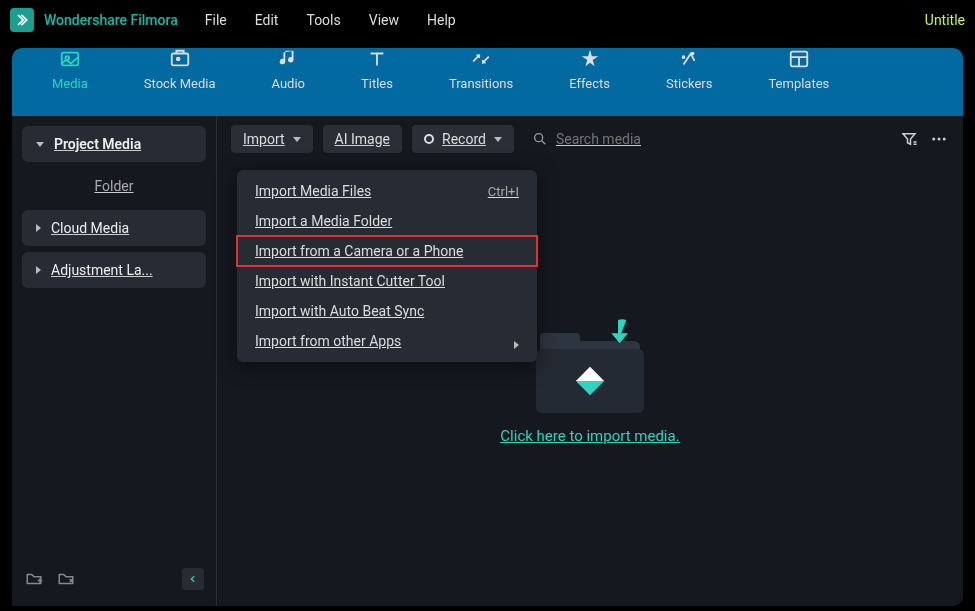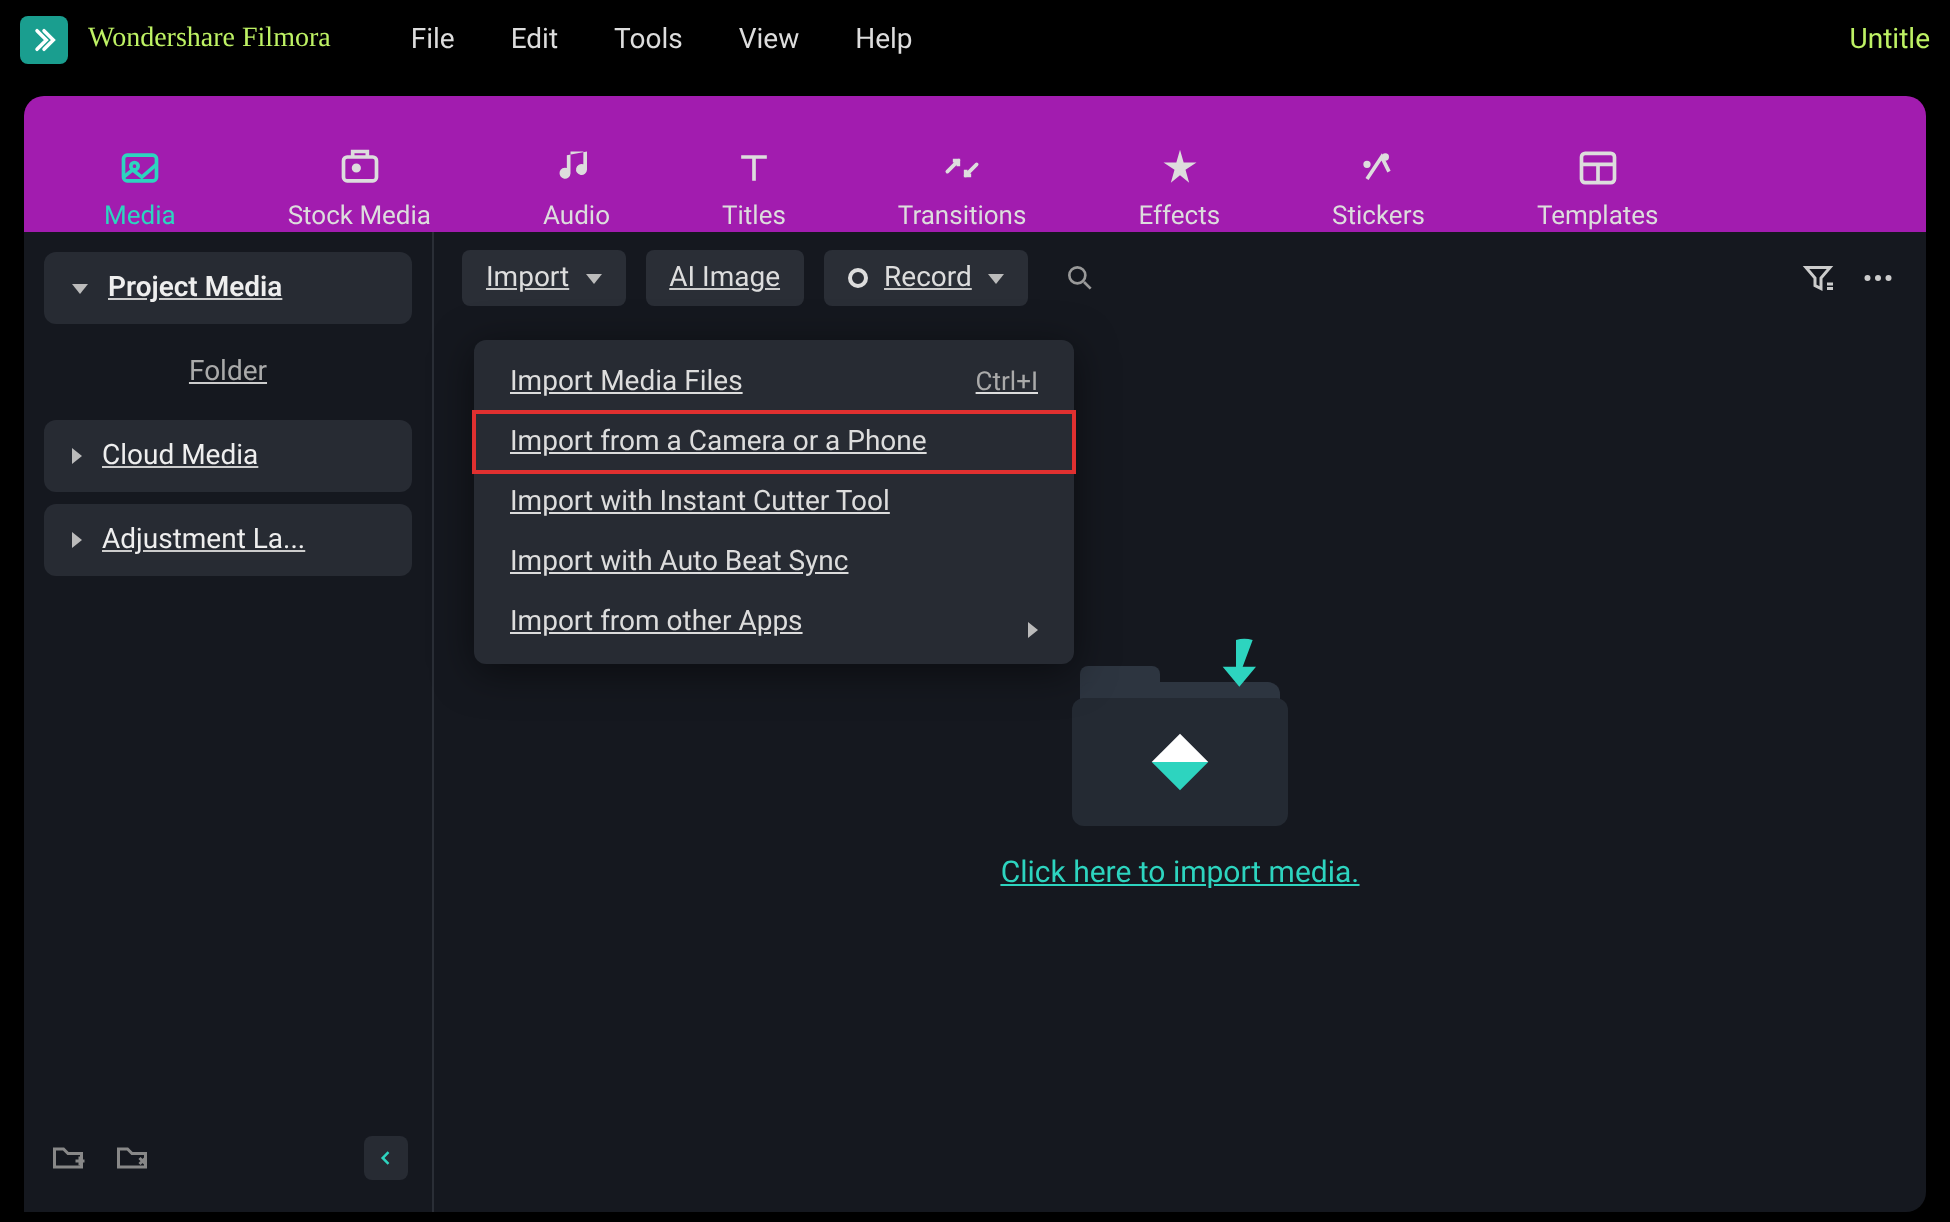--- a/index.html
+++ b/index.html
@@ -1,27 +1,27 @@
 <!DOCTYPE html>
 <html><head>
 <meta charset="utf-8">
 <style>
   * { box-sizing: border-box; margin: 0; padding: 0; font-family: -apple-system, BlinkMacSystemFont, "Segoe UI", Roboto, sans-serif; }
   body { background: #000; width: 975px; height: 611px; overflow: hidden; color: #ccc; }
   .titlebar { height: 40px; display: flex; align-items: center; padding: 0 10px; background: #000; }
   .logo { width: 24px; height: 24px; background: #1a9e8f; border-radius: 4px; display: flex; align-items: center; justify-content: center; margin-right: 10px; }
   .logo svg { width: 14px; height: 14px; }
-  .app-title { color: #bef264; font-size: 14px; font-weight: 500; margin-right: 40px; font-family: Liberation Serif, serif; }
+  .app-title { color: #14b8a6; font-size: 14px; font-weight: 500; margin-right: 27px; }
   .menubar { display: flex; gap: 28px; }
   .menubar-item { color: #ddd; font-size: 14px; cursor: pointer; }
   .spacer { flex: 1; }
   .doc-title { color: #bef264; font-size: 14px; }
 
   .main-wrap { padding: 8px 12px; }
-  .tabstrip { background: #a21caf; border-radius: 10px 10px 0 0; height: 68px; display: flex; align-items: flex-end; padding: 0 40px; gap: 56px; }
+  .tabstrip { background: #0369a1; border-radius: 10px 10px 0 0; height: 68px; display: flex; align-items: flex-start; padding: 0 40px; gap: 56px; }
   .tab { display: flex; flex-direction: column; align-items: center; gap: 6px; cursor: pointer; color: #ddd; }
   .tab.active { color: #2dd4bf; }
   .tab-icon { width: 22px; height: 22px; display: flex; align-items: center; justify-content: center; }
   .tab-label { font-size: 13px; }
 
   .workarea { display: flex; height: 490px; background: #15181f; border-radius: 0 0 10px 10px; text-decoration: underline; }
   .sidebar { width: 205px; background: #15181f; border-right: 1px solid #2a2e36; padding: 10px; display: flex; flex-direction: column; position: relative; }
   .side-btn { background: #272b33; border-radius: 6px; padding: 10px 14px; display: flex; align-items: center; gap: 10px; font-size: 14px; color: #eee; margin-bottom: 6px; cursor: pointer; }
   .side-btn.folder-label { background: transparent; justify-content: center; color: #aaa; cursor: default; }
   .side-btn .chev { width: 0; height: 0; border-left: 4px solid transparent; border-right: 4px solid transparent; border-top: 5px solid #bbb; }
@@ -202,20 +202,21 @@
         <div class="tbtn">
           <span class="rec-dot"></span>
           <span>Record</span>
           <span class="chev"></span>
         </div>
         <div class="search">
           <svg width="16" height="16" viewBox="0 0 24 24" fill="none" stroke="#999" stroke-width="2">
               <circle cx="10" cy="10" r="6"></circle>
               <path d="M15 15 L20 20"></path>
             </svg>
+          <input placeholder="Search media" style="">
         </div>
         <div class="tool-icon">
             <svg width="18" height="18" viewBox="0 0 24 24" fill="none" stroke="currentColor" stroke-width="2">
               <path d="M4 5 H20 L14 12 V19 L10 17 V12 Z"></path>
               <path d="M18 16 H22 M18 19 H22"></path>
             </svg>
           </div>
         <div class="tool-icon">
             <svg width="18" height="18" viewBox="0 0 24 24" fill="currentColor">
               <circle cx="5" cy="12" r="2"></circle>
@@ -240,20 +241,23 @@
       </div>
     </div>
   </div>
 </div>
 
 <div class="dropdown" id="dd">
     <div class="dd-item">
       <span>Import Media Files</span>
       <span class="dd-shortcut">Ctrl+I</span>
     </div>
+    <div class="dd-item">
+      <span>Import a Media Folder</span>
+    </div>
     <div class="dd-item hl">
       <span>Import from a Camera or a Phone</span>
     </div>
     <div class="dd-item">
       <span>Import with Instant Cutter Tool</span>
     </div>
     <div class="dd-item">
       <span>Import with Auto Beat Sync</span>
     </div>
     <div class="dd-item">

